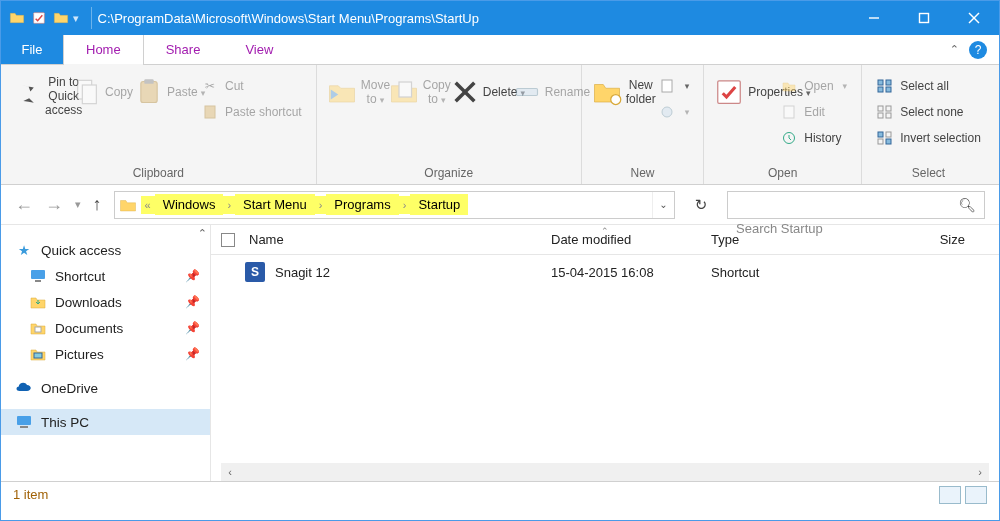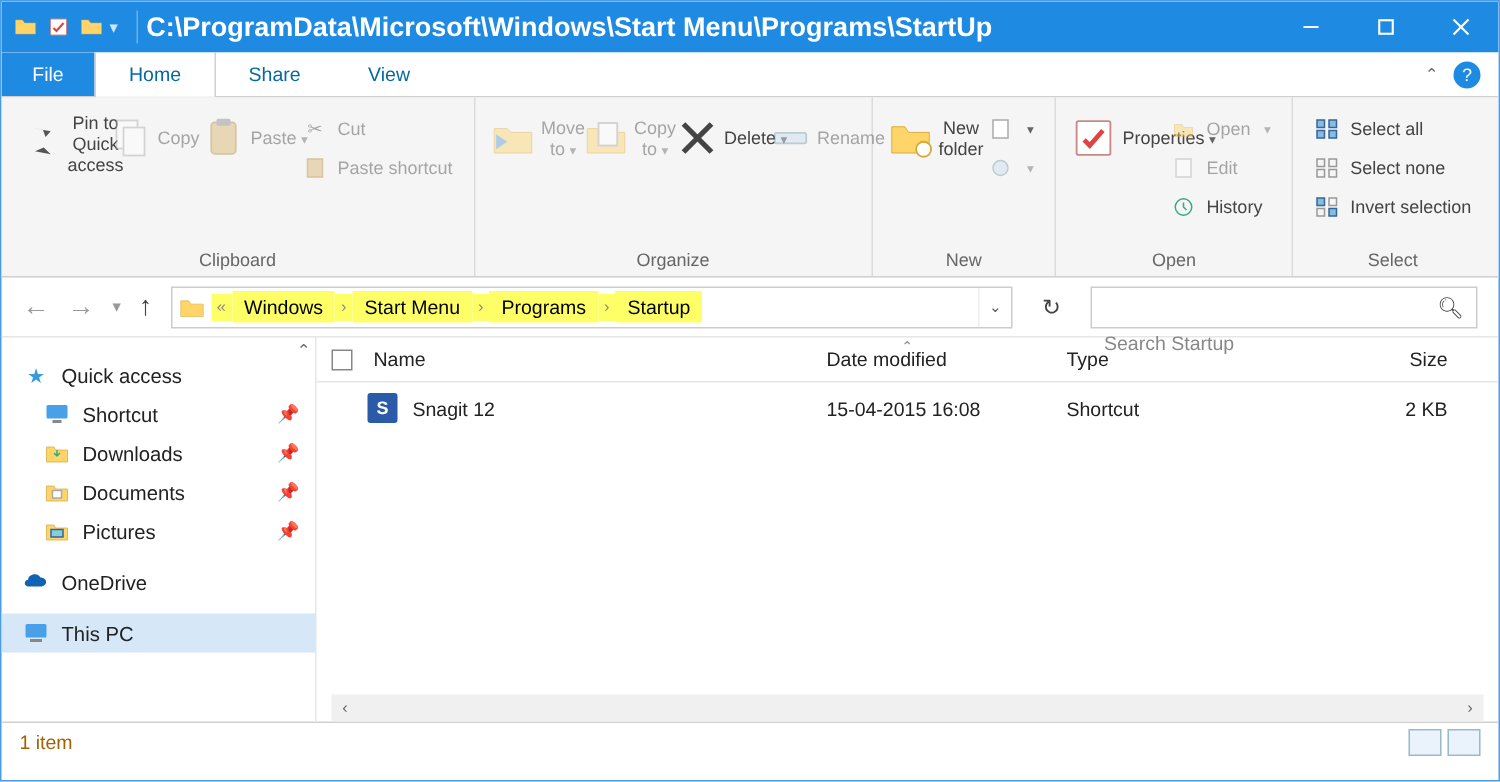--- a/index.html
+++ b/index.html
@@ -2,28 +2,28 @@
 <html><head>
 <meta charset="utf-8">
 <style>
 * { box-sizing: border-box; margin: 0; padding: 0; font-family: "Segoe UI", Arial, sans-serif; }
 body { width: 1000px; height: 521px; background: #fff; overflow: hidden; border: 1px solid #4a9be8; }
 .titlebar { height: 34px; background: #1e8ae1; display: flex; align-items: center; color: #fff; }
 .titlebar .qat { display: flex; align-items: center; gap: 2px; padding: 0 6px; }
 .qat-ico { width: 20px; height: 20px; display: flex; align-items: center; justify-content: center; }
 .qat-ico svg { width: 16px; height: 16px; }
 .titlebar .divider { width: 1px; height: 22px; background: rgba(255,255,255,0.35); margin: 0 6px; }
-.titlebar .path { flex: 1; font-size: 18px; font-weight: bold; }
+.titlebar .path { flex: 1; font-size: 13px; }
 .titlebar .winbtns { display: flex; }
 .winbtn { width: 50px; height: 34px; display: flex; align-items: center; justify-content: center; color: #fff; }
 .winbtn svg { width: 12px; height: 12px; stroke: #fff; stroke-width: 1.4; fill: none; }
 
 .tabbar { height: 30px; background: #fff; display: flex; align-items: stretch; border-bottom: 1px solid #d0d0d0; }
 .filetab { background: #1e8ae1; color: #ffffff; width: 62px; display: flex; align-items: center; justify-content: center; font-size: 13px; }
-.tab { padding: 0 22px; display: flex; align-items: center; font-size: 13px; color: #0369a1; border-right: 1px solid transparent; }
+.tab { padding: 0 22px; display: flex; align-items: center; font-size: 13px; color: #a21caf; border-right: 1px solid transparent; }
 .tab.active { border-left: 1px solid #d0d0d0; border-right: 1px solid #d0d0d0; position: relative; }
 .tab.active::after { content:""; position:absolute; left:0; right:0; bottom:-1px; height:1px; background:#f5f5f5; }
 .tabbar .spacer { flex:1; }
 .tabbar .help { display:flex; align-items:center; gap:10px; padding:0 12px; }
 .chev { color:#666; font-size:11px; }
 .help-q { width:18px; height:18px; border-radius:50%; background:#1e8ae1; color:#fff; display:flex; align-items:center; justify-content:center; font-size:12px; }
 
 .ribbon { height: 120px; background: #f5f5f5; display:flex; border-bottom: 1px solid #d0d0d0; }
 .rgroup { border-right: 1px solid #dcdcdc; padding: 6px 10px 4px; display:flex; flex-direction:column; }
 .rgroup .gbody { flex:1; display:flex; align-items:flex-start; gap:4px; }
@@ -463,21 +463,20 @@
       <div class="col type">Type</div>
       <div class="col size">Size</div>
     </div>
     <div class="row">
       <div class="col name">
           <span class="fico">S</span>
           <span>Snagit 12</span>
         </div>
       <div class="col date">15-04-2015 16:08</div>
       <div class="col type">Shortcut</div>
-      <div class="col size">2 KB</div>
     </div>
     <div class="hscroll">
       <span class="harrow">‹</span>
       <div class="htrack"></div>
       <span class="harrow">›</span>
     </div>
   </div>
 </div>
 
 <div class="status">

